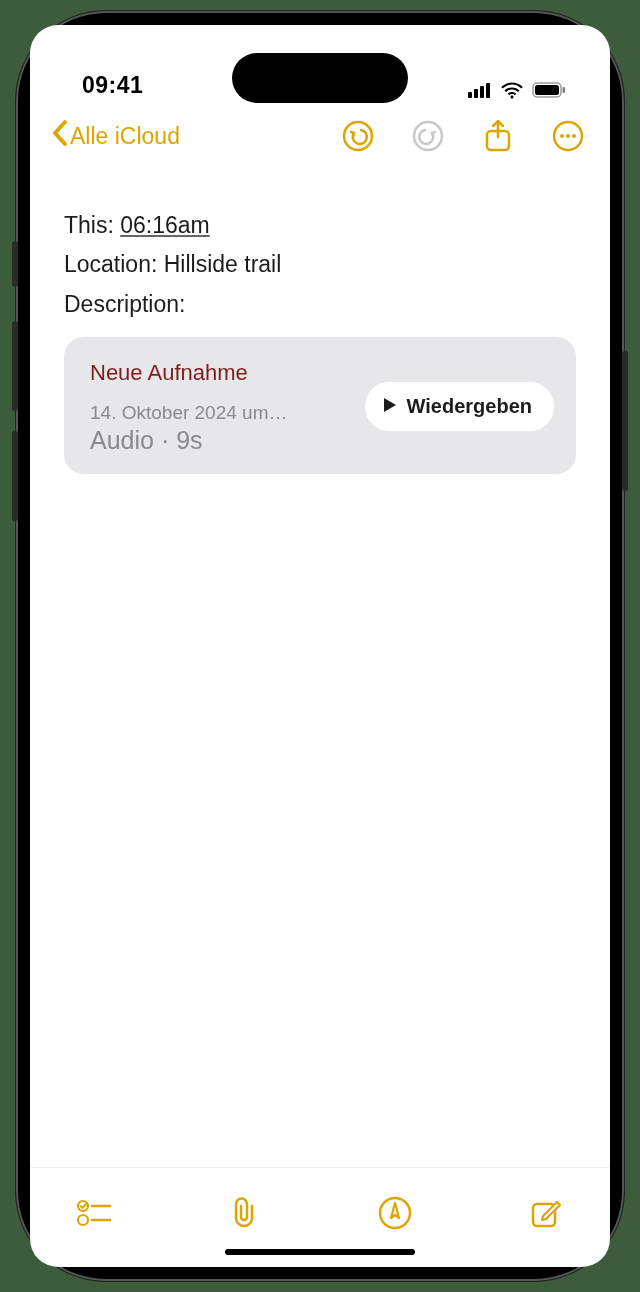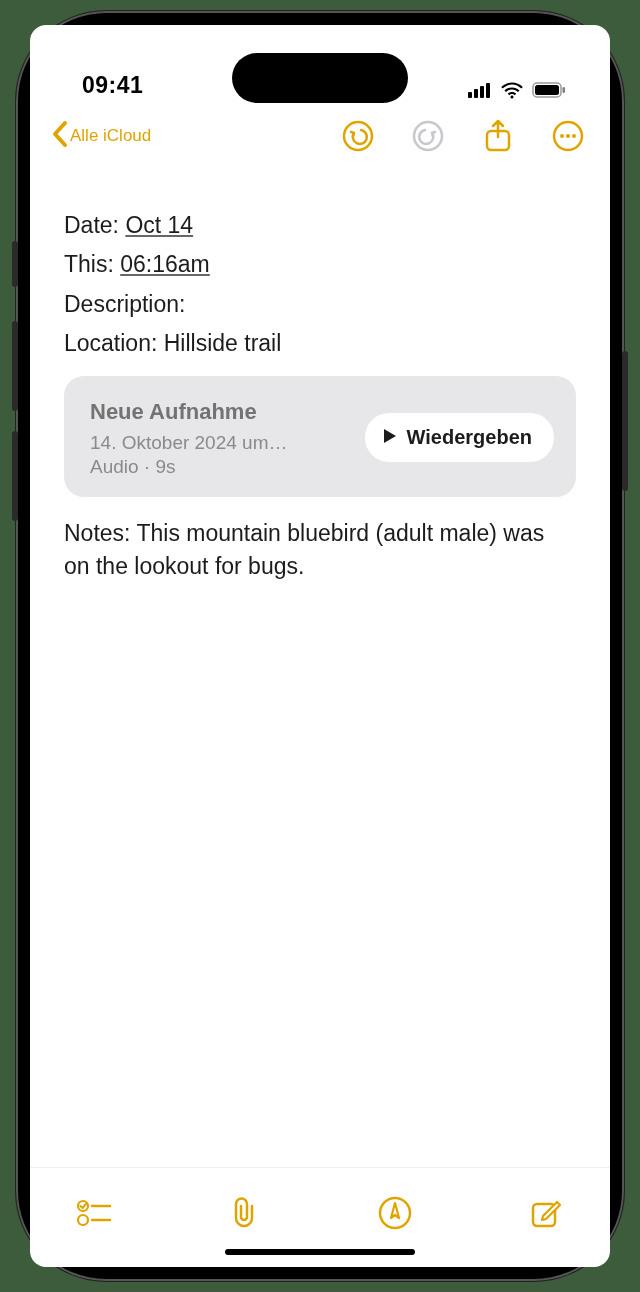--- a/index.html
+++ b/index.html
@@ -23,21 +23,21 @@
       background: #000;
       border-radius: 90px;
       padding: 14px;
       position: relative;
       box-shadow: 0 0 0 1px #222, inset 0 0 0 2px #555;
     }
     .screen {
       width: 100%;
       height: 100%;
       background: #fff;
-      border-radius: 16px;
+      border-radius: 28px;
       overflow: hidden;
       display: flex;
       flex-direction: column;
       position: relative;
     }
     .notch {
       position: absolute;
       top: 28px;
       left: 50%;
       transform: translateX(-50%);
@@ -83,21 +83,21 @@
       height: 66px;
       display: flex;
       align-items: center;
       padding: 0 26px 0 20px;
       position: relative;
     }
     .back-btn {
       display: flex;
       align-items: center;
       color: #e0a400;
-      font-size: 17px;
+      font-size: 23px;
       gap: 2px;
     }
     .back-btn svg { flex-shrink: 0; }
     .nav-actions {
       margin-left: auto;
       display: flex;
       align-items: center;
       gap: 38px;
     }
     .nav-icon {
@@ -141,34 +141,34 @@
       align-items: center;
       justify-content: space-between;
       gap: 12px;
     }
     .audio-info {
       flex: 1;
       min-width: 0;
     }
     .audio-title {
       font-size: 22px;
-      font-weight: 700;
-      color: #737373;
-      margin-bottom: 3px;
+      font-weight: 400;
+      color: #7f1d1d;
+      margin-bottom: 12px;
     }
     .audio-date {
       font-size: 19px;
       color: #8a8a8e;
       white-space: nowrap;
       overflow: hidden;
       text-overflow: ellipsis;
       line-height: 1.25;
     }
     .audio-meta {
-      font-size: 19px;
+      font-size: 25px;
       color: #8a8a8e;
       line-height: 1.25;
     }
     .play-btn {
       background: #fff;
       border-radius: 24px;
       padding: 10px 22px 10px 18px;
       display: flex;
       align-items: center;
       gap: 10px;
@@ -281,42 +281,40 @@
               <circle cx="10" cy="16" r="2" fill="#e0a400"></circle>
               <circle cx="16" cy="16" r="2" fill="#e0a400"></circle>
               <circle cx="22" cy="16" r="2" fill="#e0a400"></circle>
             </svg>
         </div>
       </div>
     </div>
 
     <div class="content">
       <div class="spacer"></div>
-      <p><span>Date: </span><span class="underline">Oct 14</span></p>
       <p><span>This: </span><span class="underline">06:16am</span></p>
+      <p>Location: Hillside trail</p>
       <p>Description:</p>
-      <p>Location: Hillside trail</p>
 
       <div class="audio-card">
         <div class="audio-info">
           <div class="audio-title">Neue Aufnahme</div>
           <div class="audio-date">14. Oktober 2024 um…</div>
           <div class="audio-meta">Audio · 9s</div>
         </div>
         <div class="play-btn">
           <span>
             <svg width="14" height="16" viewBox="0 0 14 16">
                 <path d="M1 1 L13 8 L1 15 Z" fill="#1c1c1e"></path>
               </svg>
           </span>
           <span>Wiedergeben</span>
         </div>
       </div>
 
-      <p>Notes: This mountain bluebird (adult male) was on the lookout for bugs.</p>
     </div>
 
     <div class="bottom-bar">
       <div class="tool-icon">
         <svg width="36" height="30" viewBox="0 0 36 30">
             <circle cx="7" cy="8" r="5" fill="none" stroke="#e0a400" stroke-width="2.2"></circle>
             <path d="M4.5 8 l2 2 l3.5-4" fill="none" stroke="#e0a400" stroke-width="2" stroke-linecap="round" stroke-linejoin="round"></path>
             <line x1="16" y1="8" x2="34" y2="8" stroke="#e0a400" stroke-width="2.5" stroke-linecap="round"></line>
             <circle cx="7" cy="22" r="5" fill="none" stroke="#e0a400" stroke-width="2.2"></circle>
             <line x1="16" y1="22" x2="34" y2="22" stroke="#e0a400" stroke-width="2.5" stroke-linecap="round"></line>

